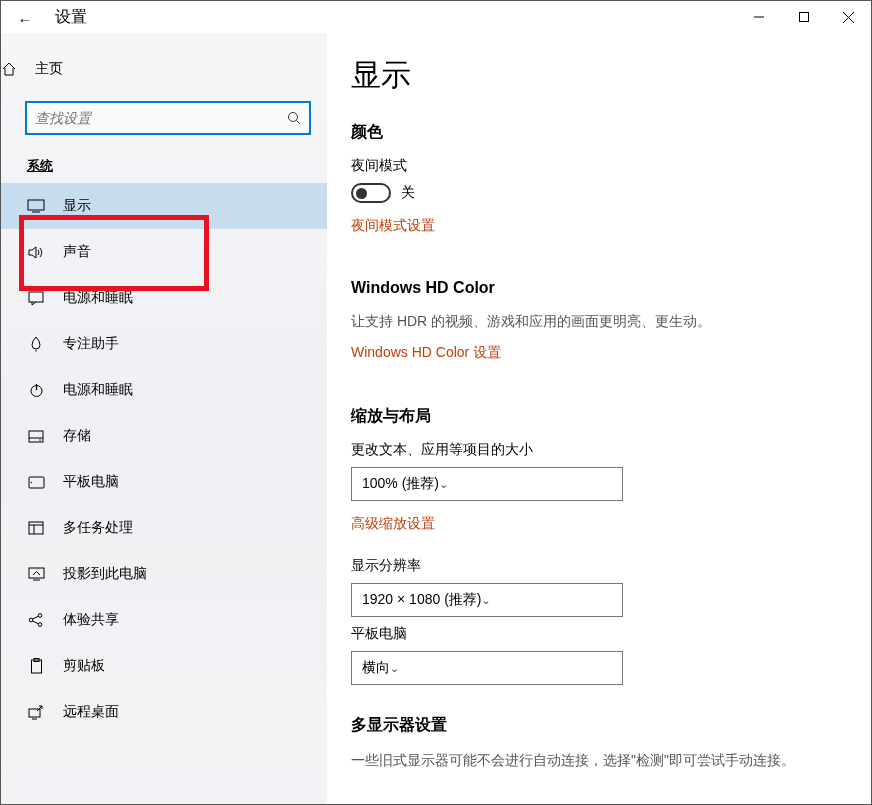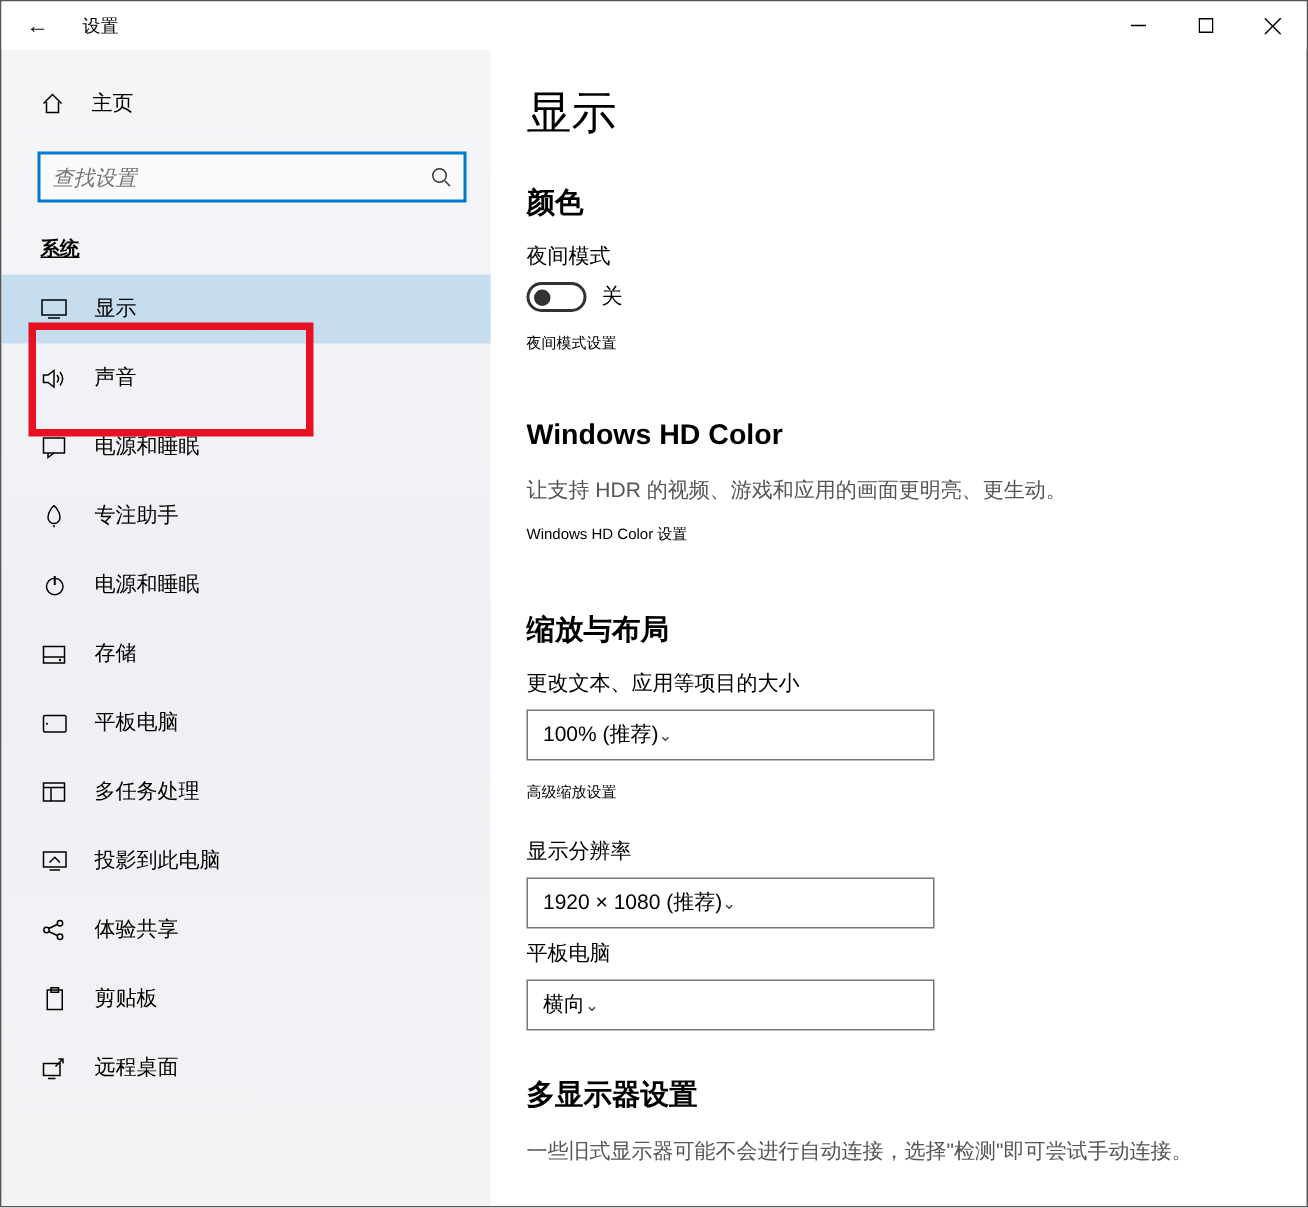--- a/index.html
+++ b/index.html
@@ -26,21 +26,21 @@
     align-items: center;
     padding-left: 8px;
   }
   .titlebar .back {
     width: 32px;
     text-align: center;
     font-size: 15px;
   }
   .titlebar .title {
     margin-left: 14px;
-    font-size: 12px;
+    font-size: 16px;
   }
   .titlebar .spacer { flex: 1; }
   .titlebar .winbtn {
     width: 45px;
     height: 32px;
     display: flex;
     align-items: center;
     justify-content: center;
     font-size: 14px;
     font-family: "Segoe MDL2 Assets", sans-serif;
@@ -53,21 +53,20 @@
   .sidebar {
     width: 326px;
     background: linear-gradient(180deg, #f5f6f8 0%, #eef0f3 50%, #f1f3f5 100%);
     padding-top: 18px;
     position: relative;
   }
   .home-row {
     display: flex;
     align-items: center;
     height: 36px;
-    padding-left: 26px;
     gap: 18px;
     cursor: pointer;
     text-align: center;
   }
   .home-row .icon { width: 16px; text-align:center; }
   .searchbox {
     margin: 14px 16px 0 24px;
     height: 34px;
     border: 2px solid #0078d4;
     display: flex;
@@ -127,40 +126,40 @@
     flex: 1;
     padding: 22px 24px 0 24px;
     overflow-y: auto;
   }
   h1 {
     font-size: 30px;
     font-weight: 550;
     margin-bottom: 26px;
   }
   h2 {
-    font-size: 19px;
+    font-size: 16px;
     font-weight: 600;
     margin-top: 18px;
     margin-bottom: 14px;
   }
   .setting-label {
     font-size: 14px;
     color: #000;
     margin-top: 8px;
     margin-bottom: 8px;
   }
   .desc {
     font-size: 14px;
     color: #555;
     margin-bottom: 6px;
     line-height: 1.5;
   }
   .link {
-    color: #000000;
-    font-size: 10px;
+    color: #c2410c;
+    font-size: 14px;
     cursor: pointer;
     display: inline-block;
     margin-top: 6px;
     margin-bottom: 10px;
   }
   .toggle-row {
     display: flex;
     align-items: center;
     gap: 10px;
     margin-bottom: 8px;

